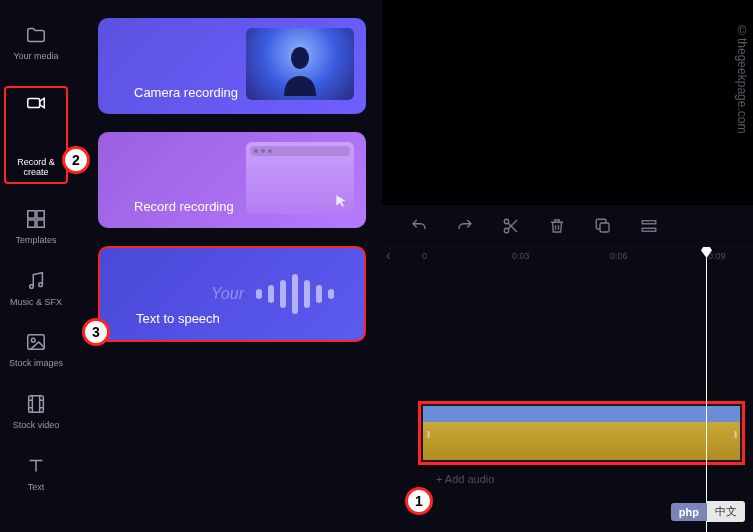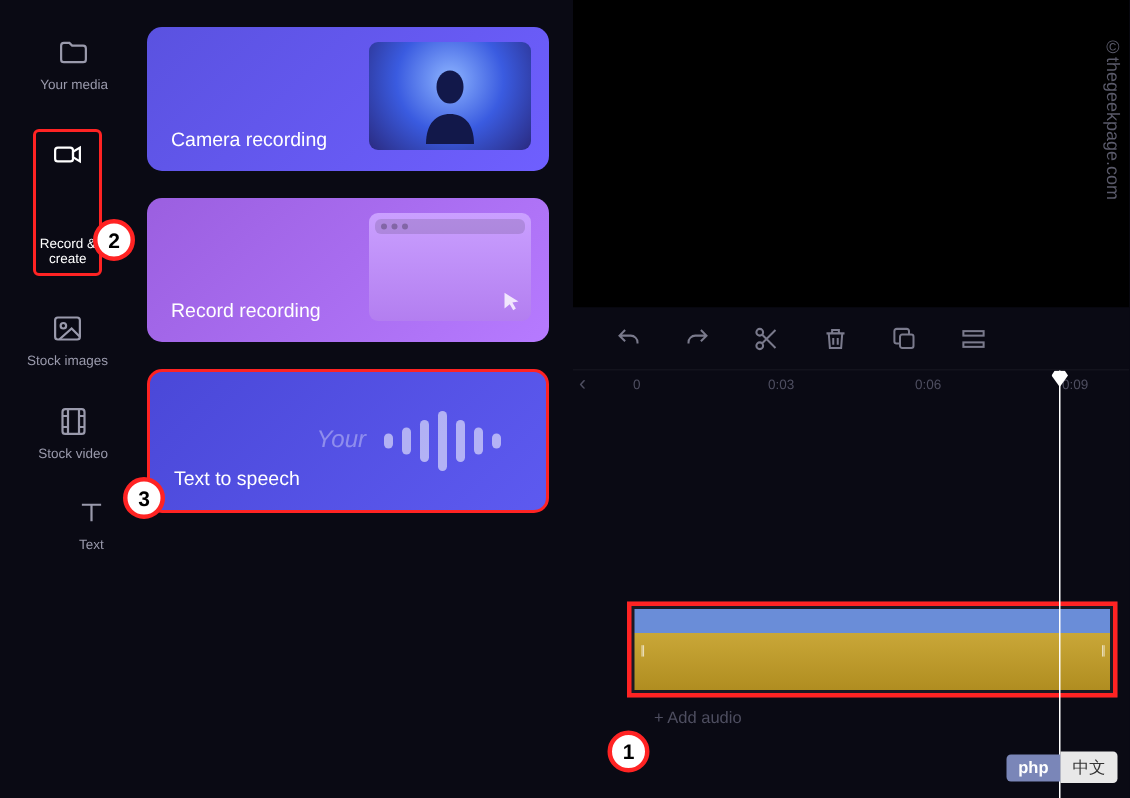--- a/index.html
+++ b/index.html
@@ -11,21 +11,20 @@
     position: relative;
     overflow: hidden;
   }
   .sidebar {
     position: absolute; left: 0; top: 0; bottom: 0;
     width: 72px;
     background: #0a0a14;
     display: flex; flex-direction: column;
     padding-top: 24px;
     gap: 24px;
-    align-items: flex-end;
   }
   .sidebar-item {
     display: flex; flex-direction: column; align-items: center;
     gap: 6px; cursor: pointer;
     color: #9a9aac;
   }
   .sidebar-item .ico { width: 22px; height: 22px; }
   .sidebar-item span.lbl {
     font-size: 9px; text-align: center; line-height: 1.1; white-space: pre-line;
   }
@@ -41,21 +40,21 @@
   .card {
     width: 268px; height: 96px;
     border-radius: 10px;
     margin-bottom: 18px;
     position: relative;
     cursor: pointer;
     display: flex; align-items: flex-end;
     padding: 14px 16px;
     overflow: hidden;
   }
-  .card .title { font-size: 13px; color: #fff; font-weight: 500; }
+  .card .title { font-size: 13px; color: #fff; font-weight: 500; margin-left: 20px; }
   .card-camera { background: linear-gradient(135deg, #5a52e0, #6f5fff); }
   .card-screen { background: linear-gradient(135deg, #9b5fe0, #b67aff); }
   .card-tts    { background: linear-gradient(135deg, #4a48d8, #5d5af0); }
   .card .thumb {
     position: absolute; right: 12px; top: 10px;
     width: 108px; height: 72px; border-radius: 6px;
     overflow: hidden;
   }
   .card-camera .thumb { background: radial-gradient(circle at 50% 35%, #8db4ff 0%, #3a5be0 50%, #2a2a80 100%); }
   .card-screen .thumb { background: linear-gradient(180deg, #caa0ff 0%, #b37ef0 100%); }
@@ -146,20 +145,37 @@
       </svg>
     <span class="lbl">Your media</span>
   </div>
   <div class="sidebar-item active hl-red" style="margin:0 4px;gap:44px;">
     <svg class="ico" viewBox="0 0 24 24" fill="none" stroke="currentColor" stroke-width="1.6">
         <rect x="3" y="7" width="13" height="10" rx="2"></rect>
         <path d="M16 10l5-3v10l-5-3z"></path>
       </svg>
     <span class="lbl">Record &amp;
 create</span>
+  </div>
+  <div class="sidebar-item">
+    <svg class="ico" viewBox="0 0 24 24" fill="none" stroke="currentColor" stroke-width="1.6">
+        <rect x="3" y="3" width="8" height="8"></rect>
+        <rect x="13" y="3" width="8" height="8"></rect>
+        <rect x="3" y="13" width="8" height="8"></rect>
+        <rect x="13" y="13" width="8" height="8"></rect>
+      </svg>
+    <span class="lbl">Templates</span>
+  </div>
+  <div class="sidebar-item">
+    <svg class="ico" viewBox="0 0 24 24" fill="none" stroke="currentColor" stroke-width="1.6">
+        <path d="M9 18V5l10-2v13"></path>
+        <circle cx="7" cy="18" r="2"></circle>
+        <circle cx="17" cy="16" r="2"></circle>
+      </svg>
+    <span class="lbl">Music &amp; SFX</span>
   </div>
   <div class="sidebar-item">
     <svg class="ico" viewBox="0 0 24 24" fill="none" stroke="currentColor" stroke-width="1.6">
         <rect x="3" y="4" width="18" height="16" rx="2"></rect>
         <circle cx="9" cy="10" r="2"></circle>
         <path d="M21 18l-6-6-9 8"></path>
       </svg>
     <span class="lbl">Stock images</span>
   </div>
   <div class="sidebar-item">

